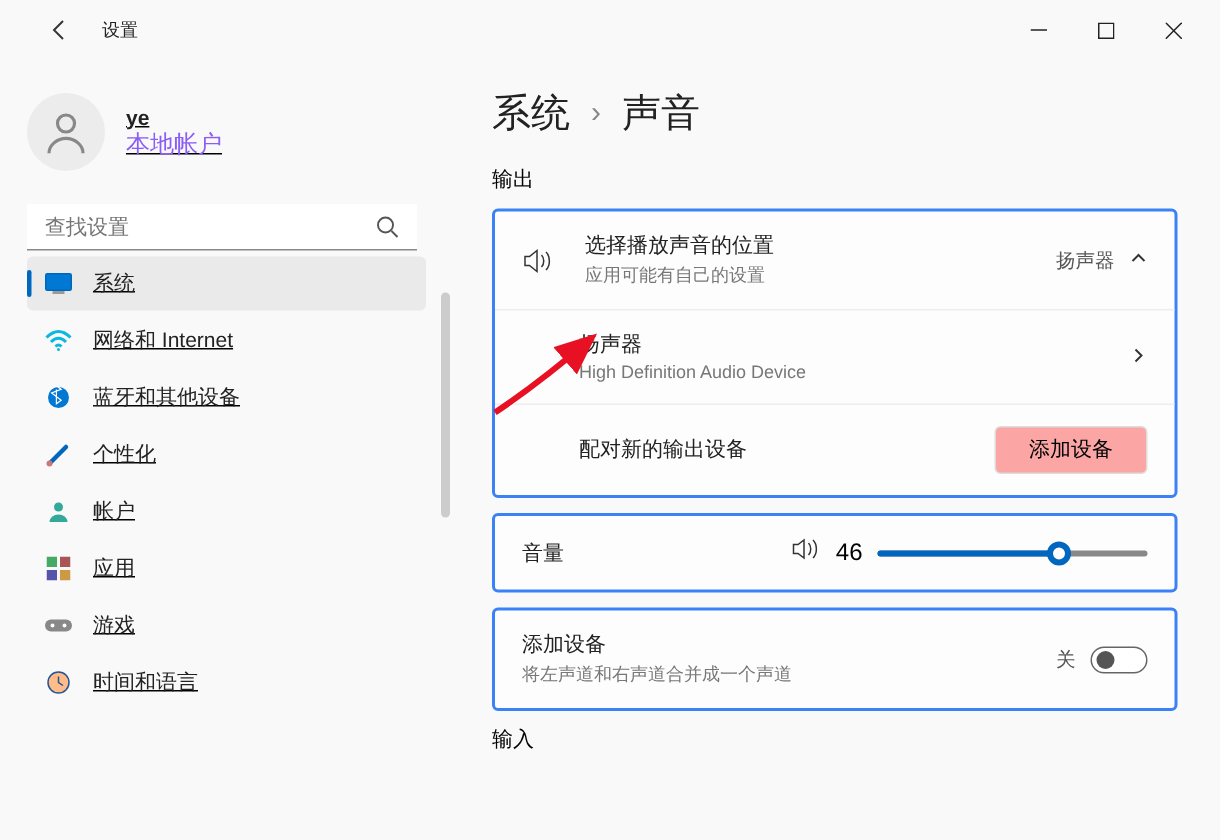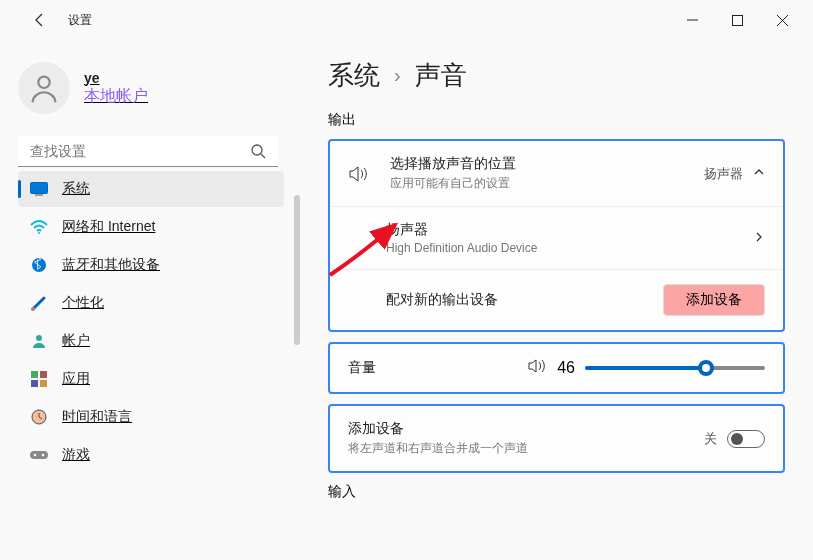--- a/index.html
+++ b/index.html
@@ -151,36 +151,36 @@
               <rect x="0" y="0" width="7" height="7" fill="#4a6"></rect>
               <rect x="9" y="0" width="7" height="7" fill="#a55"></rect>
               <rect x="0" y="9" width="7" height="7" fill="#55a"></rect>
               <rect x="9" y="9" width="7" height="7" fill="#c94"></rect>
             </svg>
           </span>
         <span>应用</span>
       </div>
       <div class="nav-item">
         <span class="nav-icon">
-            <svg width="16" height="16">
-              <circle cx="8" cy="8" r="7" fill="#fb8" stroke="#259"></circle>
-              <path d="M8 4v4l3 2" stroke="#259" fill="none"></path>
-            </svg>
-          </span>
-        <span>时间和语言</span>
-      </div>
-      <div class="nav-item">
-        <span class="nav-icon">
             <svg width="18" height="12">
               <rect x="0" y="2" width="18" height="8" rx="4" fill="#888"></rect>
               <circle cx="5" cy="6" r="1.3" fill="#fff"></circle>
               <circle cx="13" cy="6" r="1.3" fill="#fff"></circle>
             </svg>
           </span>
         <span>游戏</span>
+      </div>
+      <div class="nav-item">
+        <span class="nav-icon">
+            <svg width="16" height="16">
+              <circle cx="8" cy="8" r="7" fill="#fb8" stroke="#259"></circle>
+              <path d="M8 4v4l3 2" stroke="#259" fill="none"></path>
+            </svg>
+          </span>
+        <span>时间和语言</span>
       </div>
     </div>
   </div>
   <div class="scroll-right"></div>
 
   <div class="main">
     <div class="breadcrumb">
       <span>系统</span>
       <span class="sep">›</span>
       <span>声音</span>

